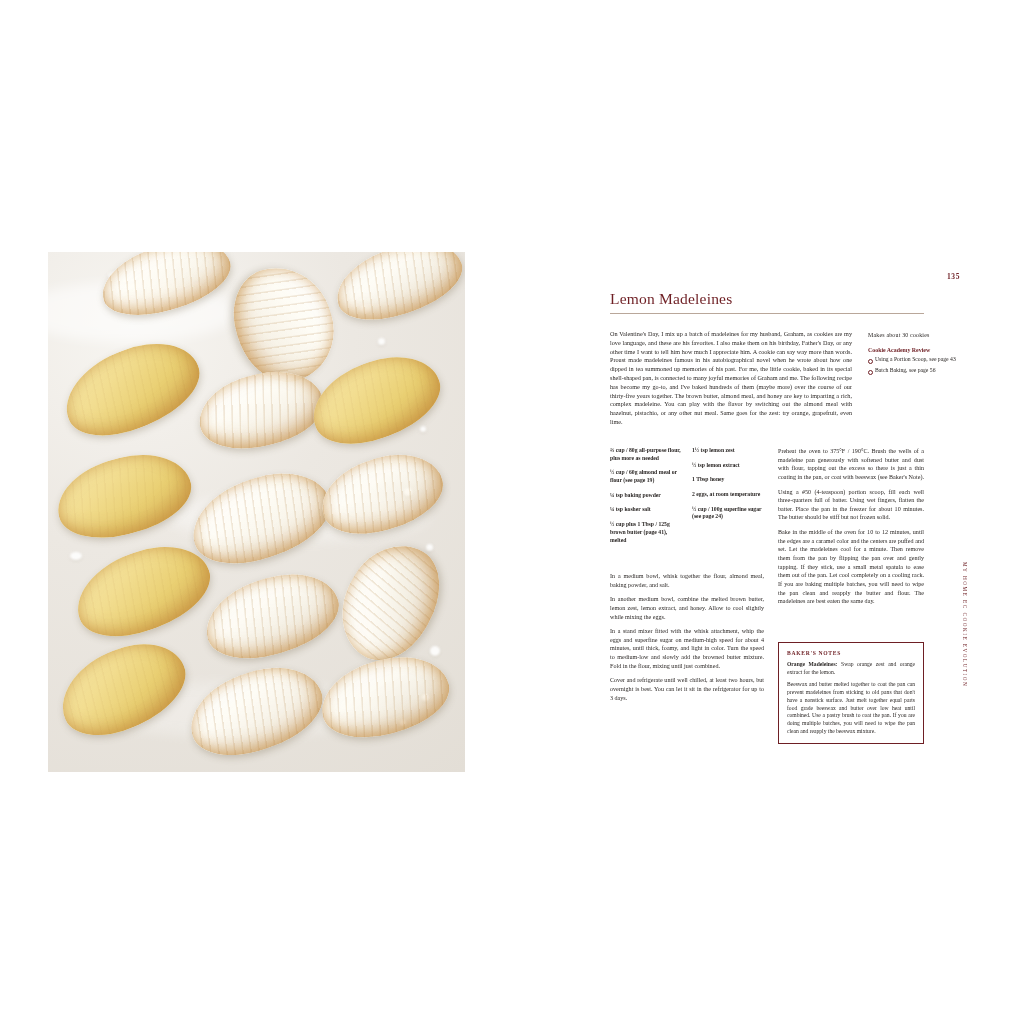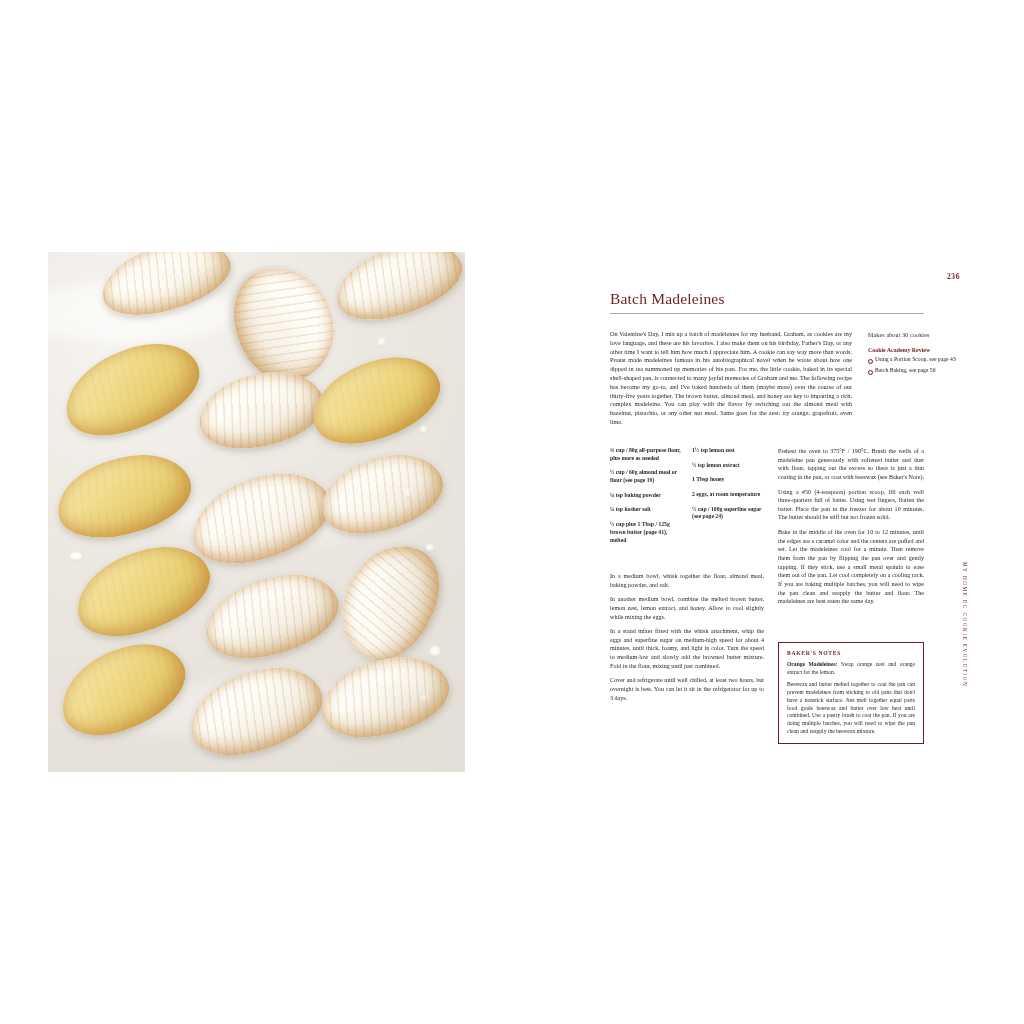--- a/index.html
+++ b/index.html
@@ -351,23 +351,23 @@
     </div>
     <div class="cookie" style="left:272px;top:408px;width:130px;height:74px;transform:rotate(-14deg);">
       <div class="glaze"></div>
         <div class="ridges"></div>
         <div class="edge"></div>
     </div>
   </div>
 
   <div class="text-page">
 
-    <div class="folio">236</div>
-
-    <div class="recipe-title">Batch Madeleines</div>
+    <div class="folio">135</div>
+
+    <div class="recipe-title">Lemon Madeleines</div>
     <div class="title-rule"></div>
 
     <div class="headnote">On Valentine's Day, I mix up a batch of madeleines for my husband, Graham, as cookies are my love language, and these are his favorites. I also make them on his birthday, Father's Day, or any other time I want to tell him how much I appreciate him. A cookie can say way more than words. Proust made madeleines famous in his autobiographical novel when he wrote about how one dipped in tea summoned up memories of his past. For me, the little cookie, baked in its special shell-shaped pan, is connected to many joyful memories of Graham and me. The following recipe has become my go-to, and I've baked hundreds of them (maybe more) over the course of our thirty-five years together. The brown butter, almond meal, and honey are key to imparting a rich, complex madeleine. You can play with the flavor by switching out the almond meal with hazelnut, pistachio, or any other nut meal. Same goes for the zest: try orange, grapefruit, even lime.</div>
 
     <div class="meta">
       <div class="makes">Makes about 30 cookies</div>
       <div class="car-title">Cookie Academy Review</div>
       <ul>
         <li>Using a Portion Scoop, see page 43</li>
         <li>Batch Baking, see page 56</li>

